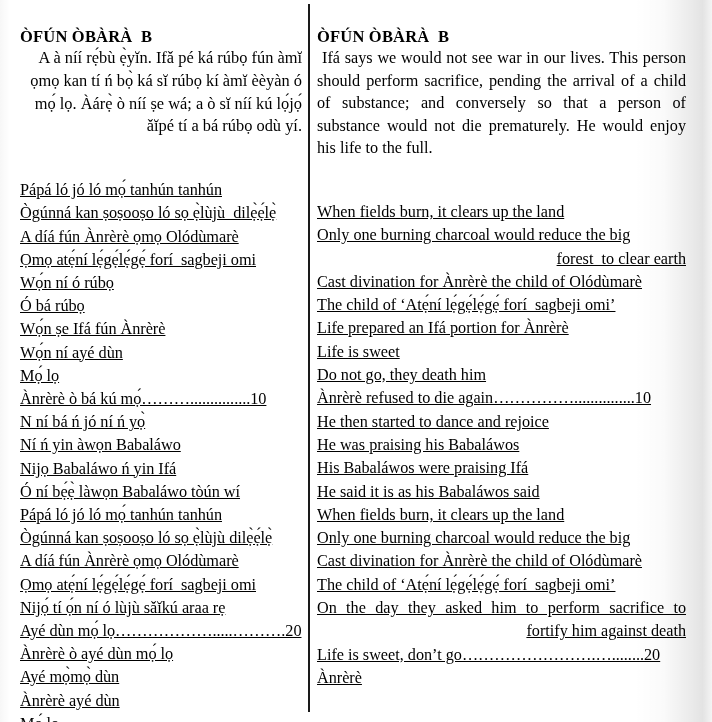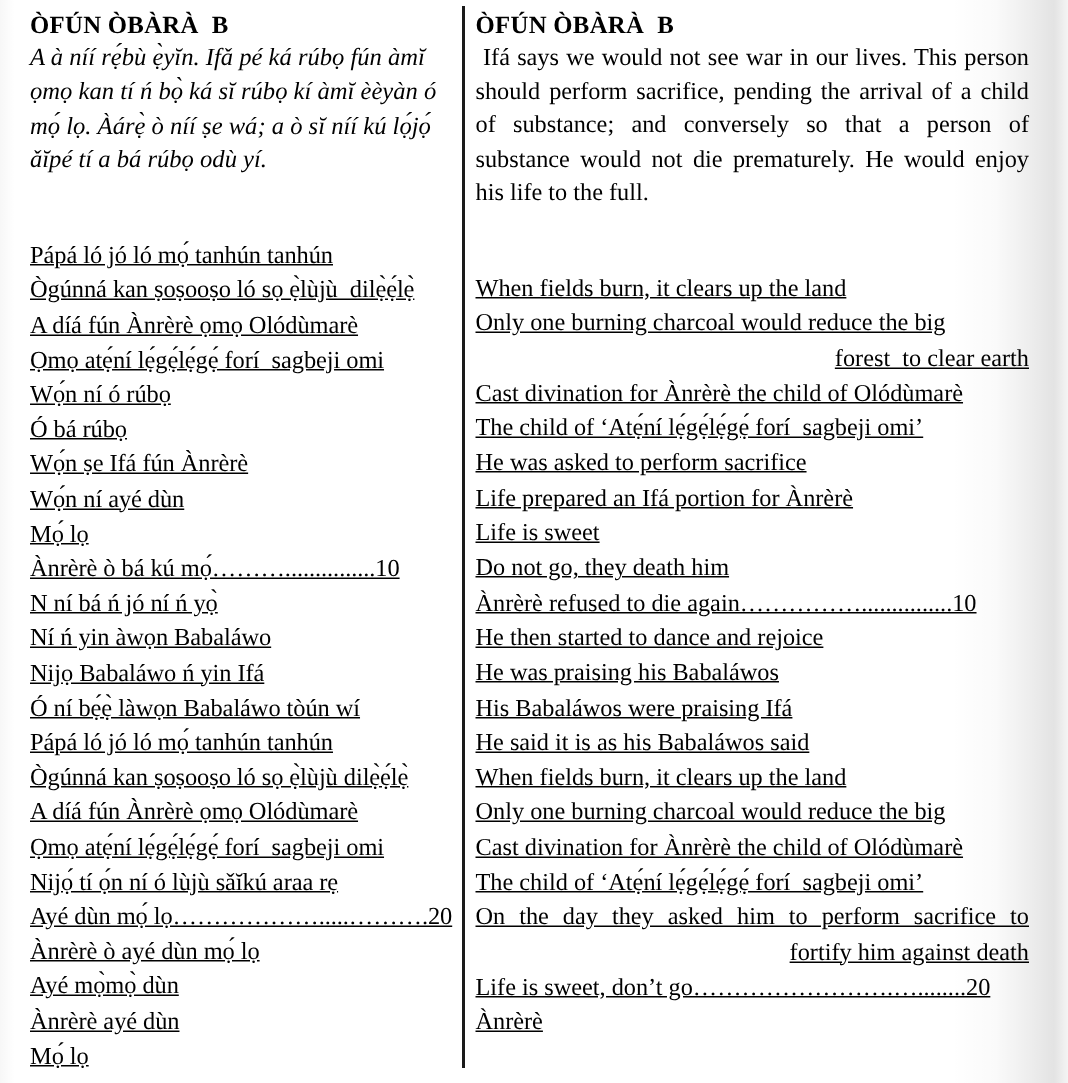--- a/index.html
+++ b/index.html
@@ -55,20 +55,21 @@
     position: relative;
     display: flex;
     width: 712px;
     height: 722px;
     box-sizing: border-box;
   }
 
   .col {
     box-sizing: border-box;
     position: relative;
+    margin-top: 20px;
   }
 
   .col-left {
     width: 308px;
     padding: 7px 6px 0 20px;
   }
 
   .divider {
     position: absolute;
     left: 308px;
@@ -93,24 +94,23 @@
   }
 
   .intro {
     font-size: 16.2px;
     line-height: 22.6px;
     margin: 0;
     text-align: justify;
     hyphens: none;
   }
   .intro-left {
-    text-align: left;
+    text-align: right;
     font-size: 16.4px;
     line-height: 22.8px;
-    font-style: italic;
   }
   .intro-right {
     text-indent: 5px;
   }
 
   .gap {
     height: 40px;
   }
   .gap-right {
     height: 41px;
@@ -191,21 +191,20 @@
     <div class="col col-right">
       <div class="odu-title">ÒFÚN ÒBÀRÀ  B</div>
       <p class="intro intro-right">Ifá says we would not see war in our lives. This person should perform sacrifice, pending the arrival of a child of substance; and conversely so that a person of substance would not die prematurely. He would enjoy his life to the full.</p>
       <div class="gap-right"></div>
       <ul class="verse verse-right">
           <li>When fields burn, it clears up the land</li>
           <li>Only one burning charcoal would reduce the big</li>
           <li class="indent">forest  to clear earth</li>
           <li>Cast divination for Ànrèrè the child of Olódùmarè</li>
           <li>The child of ‘Atẹ́ní lẹ́gẹ́lẹ́gẹ́ forí  sagbeji omi’</li>
-          <li>He was asked to perform sacrifice</li>
           <li>Life prepared an Ifá portion for Ànrèrè</li>
           <li>Life is sweet</li>
           <li>Do not go, they death him</li>
           <li>Ànrèrè refused to die again……………...............10</li>
           <li>He then started to dance and rejoice</li>
           <li>He was praising his Babaláwos</li>
           <li>His Babaláwos were praising Ifá</li>
           <li>He said it is as his Babaláwos said</li>
           <li>When fields burn, it clears up the land</li>
           <li>Only one burning charcoal would reduce the big</li>

